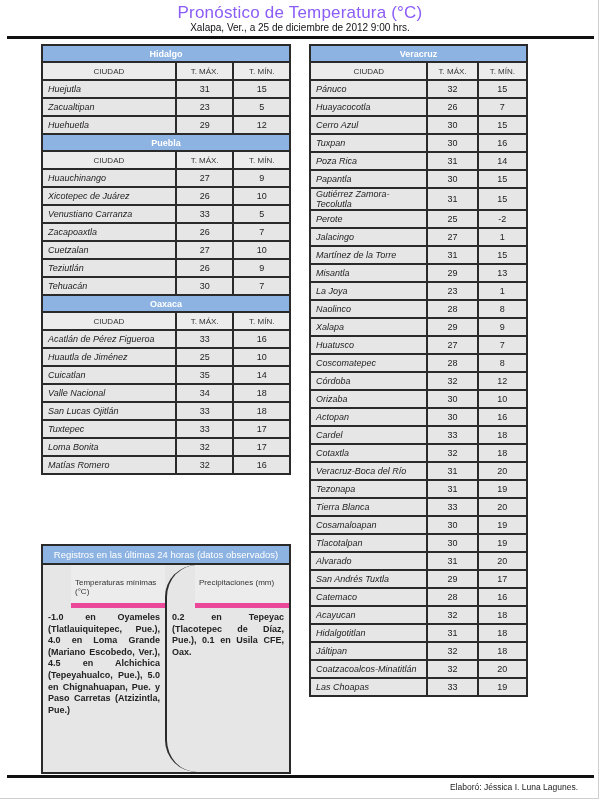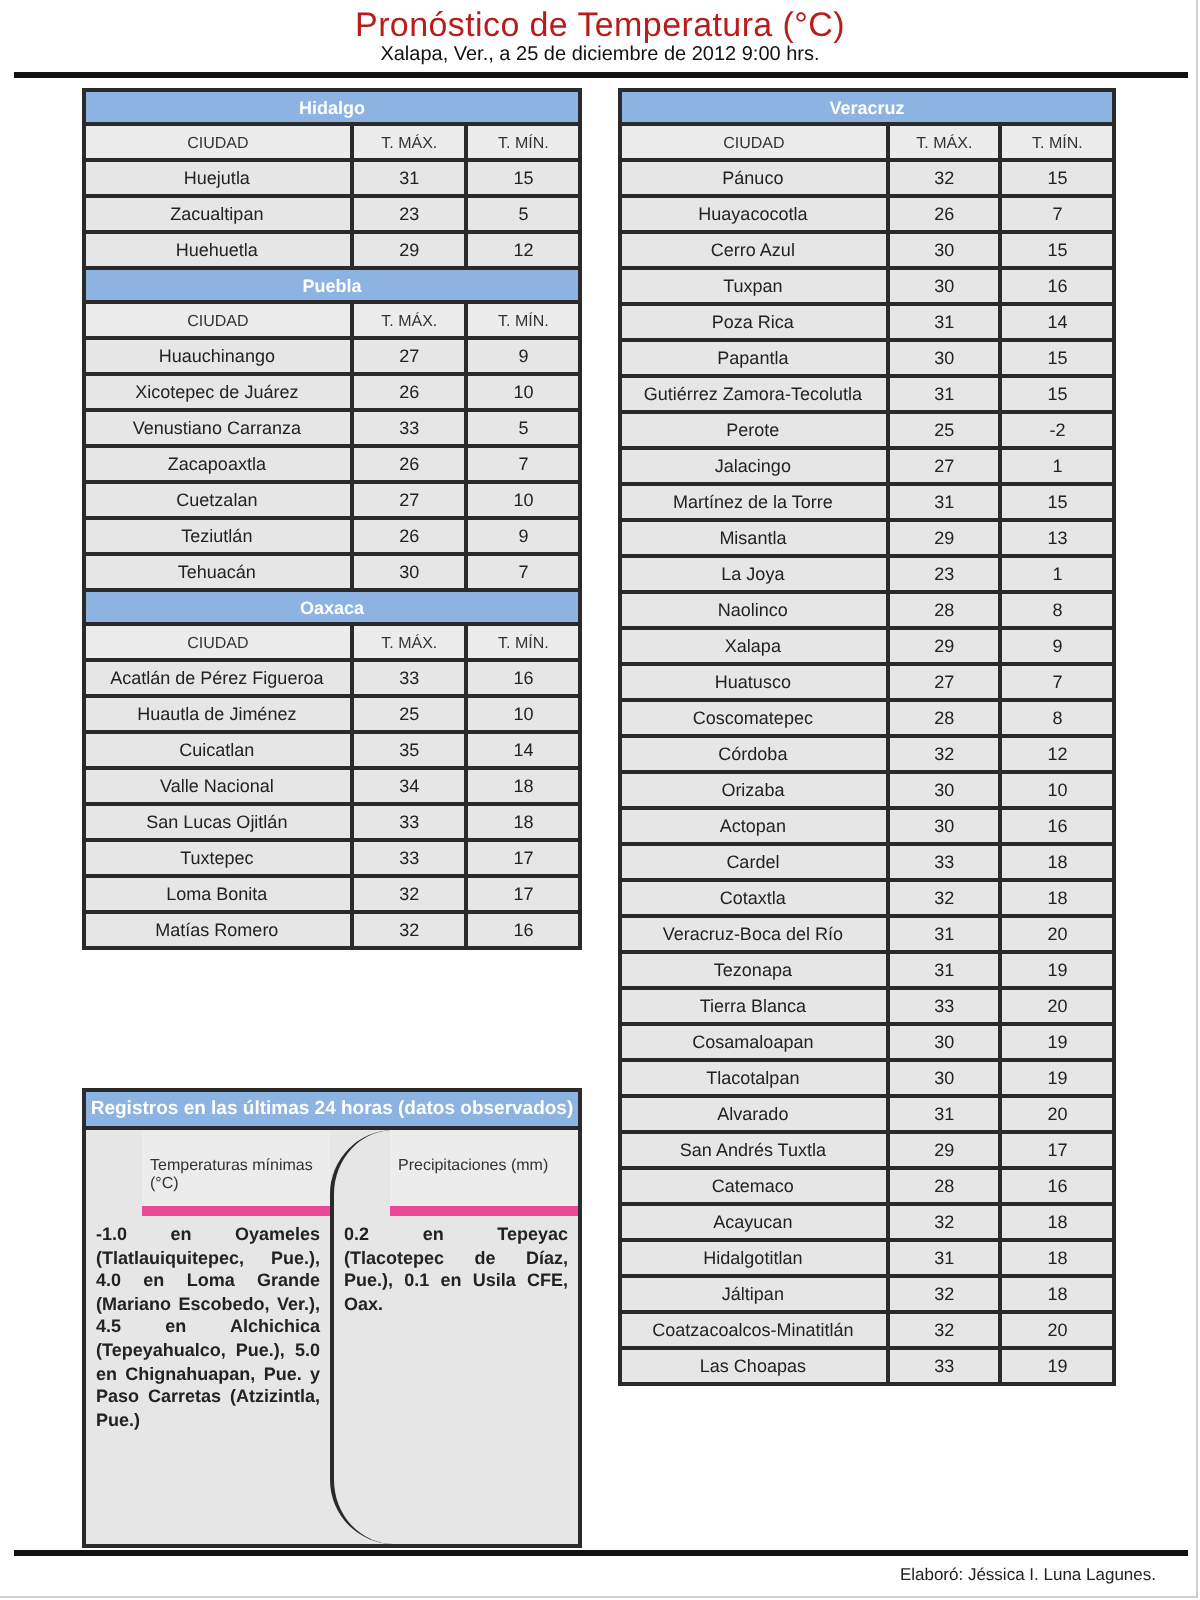--- a/index.html
+++ b/index.html
@@ -1,40 +1,40 @@
 <!DOCTYPE html>
 <html><head>
 <meta charset="utf-8">
 <style>
   html, body { margin: 0; padding: 0; }
   body {
     width: 600px; height: 800px; background: #ffffff; position: relative; overflow: hidden;
     font-family: "Liberation Sans", sans-serif; color: #222;
   }
   .page-border { position: absolute; left: 0; top: 0; width: 598px; height: 798px; border-right: 1px solid #cfcfcf; border-bottom: 1px solid #cfcfcf; }
-  .title { position: absolute; top: 3px; left: 0; width: 600px; text-align: center; font-size: 17px; font-weight: normal; color: #b91c1c; letter-spacing: 0.2px; }
+  .title { position: absolute; top: 3px; left: 0; width: 600px; text-align: center; font-size: 17px; font-weight: normal; color: #8b5cf6; letter-spacing: 0.2px; }
   .subtitle { position: absolute; top: 22px; left: 0; width: 600px; text-align: center; font-size: 10px; font-weight: normal; color: #111; }
   .rule-top { position: absolute; top: 36px; left: 7px; width: 587px; height: 3px; background: #111; }
   .rule-bottom { position: absolute; top: 775px; left: 7px; width: 587px; height: 3px; background: #111; }
   .footer { position: absolute; top: 782px; right: 22px; font-size: 8.5px; color: #222; }
 
   table.t { position: absolute; border-collapse: collapse; background: #e6e6e6; font-size: 9px; }
   table.t td { border: 2px solid #2a2a2a; padding: 0 6px; height: 16px; }
   table.t tr.sec td { background: #8db3e2; color: #ffffff; font-weight: bold; text-align: center; height: 15px; margin-top: 45px; }
   table.t tr.hdr td { background: #ececec; font-size: 8px; text-align: center; color: #333; height: 16px; }
   table.t td.num { text-align: center; }
-  table.t td.city { text-align: center; padding-left: 5px; }
+  table.t td.city { text-align: left; padding-left: 5px; font-style: italic; }
   .left { left: 41px; top: 44px; width: 250px; }
-  .right { left: 309px; top: 44px; width: 249px; }
+  .right { left: 309px; top: 44px; width: 219px; }
   .left col.c1 { width: 135px; } .left col.c2 { width: 58px; } .left col.c3 { width: 57px; }
   .right col.c1 { width: 135px; } .right col.c2 { width: 57px; } .right col.c3 { width: 57px; }
   .right td { height: 16.2px; }
 
   .reg { position: absolute; left: 41px; top: 544px; width: 246px; border: 2px solid #2a2a2a; background: #e6e6e6; }
-  .reg-title { background: #8db3e2; color: #fff; font-weight: bold; font-size: 9.5px; text-align: center; padding: 3px 0; border-bottom: 2px solid #2a2a2a; }
+  .reg-title { background: #8db3e2; color: #fff; font-weight: normal; font-size: 9.5px; text-align: center; padding: 3px 0; border-bottom: 2px solid #2a2a2a; }
   .reg-cols { display: flex; }
   .reg-col { flex: 1; }
   .reg-col + .reg-col { border-left: 2px solid #2a2a2a; border-radius: 32px; }
   .reg-col-h { font-size: 8px; color: #333; padding: 13px 4px; border-bottom: 5px solid #ec4899; height: 12px; background: #ececec; margin-left: 28px; }
   .reg-col-b { font-size: 9px; font-weight: bold; color: #222; padding: 4px 5px; text-align: justify; height: 156px; line-height: 11.6px; }
 </style>
 </head>
 <body>
 
 <div class="page-border"></div>

